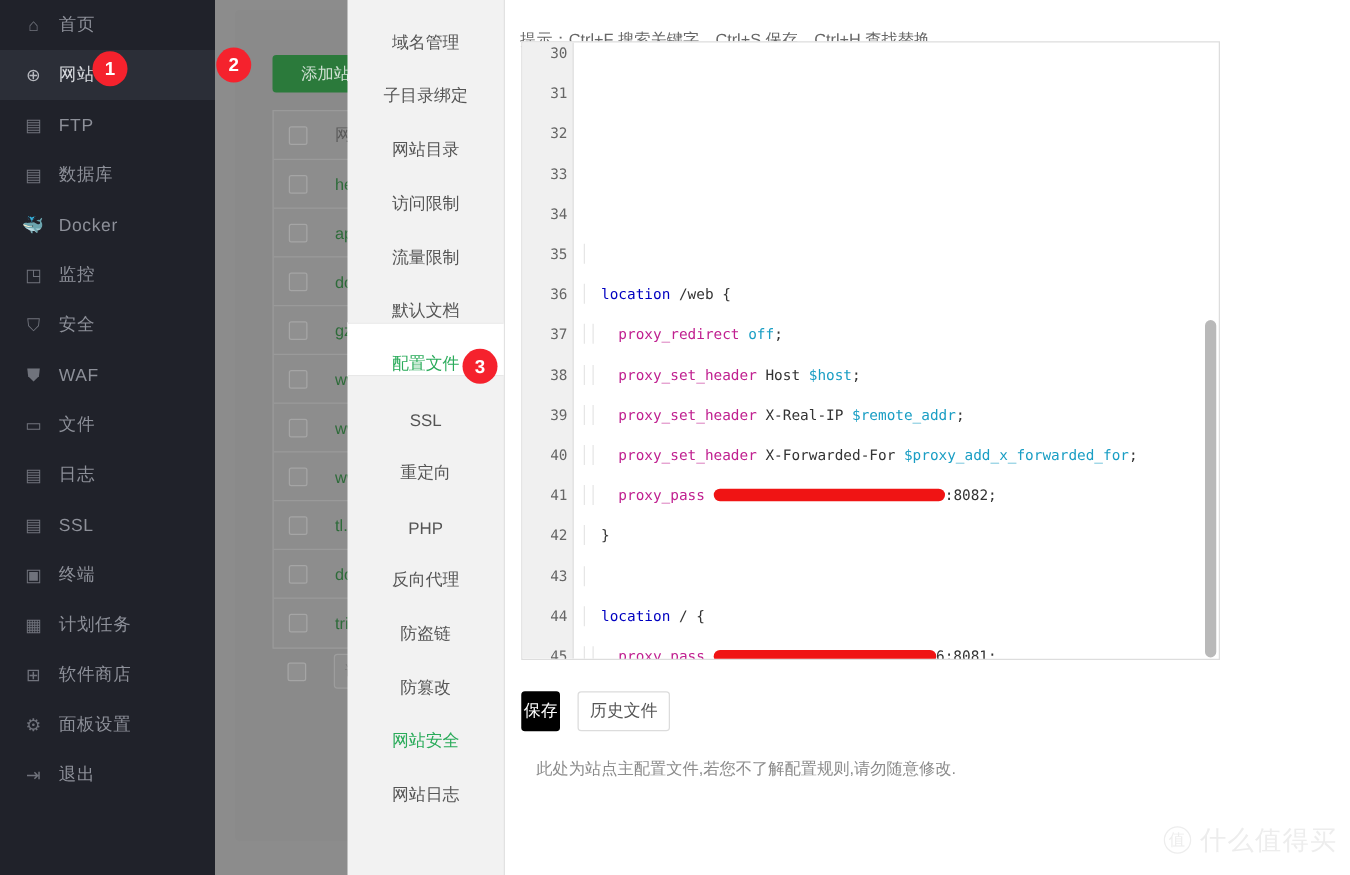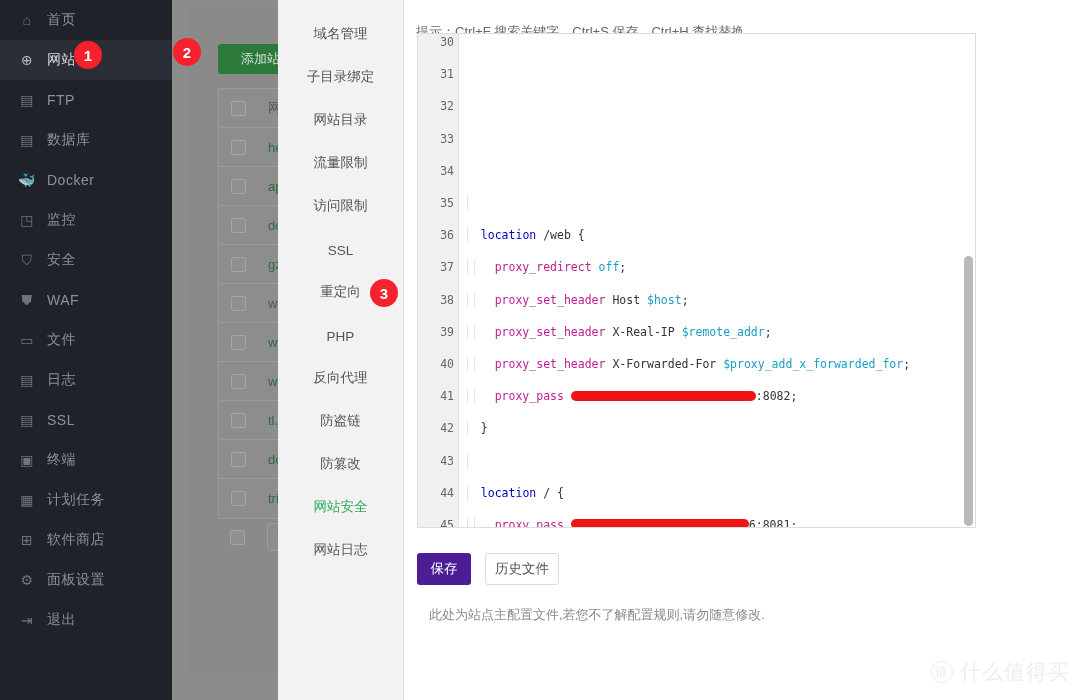--- a/index.html
+++ b/index.html
@@ -142,21 +142,21 @@
     border-radius: 6px; vertical-align: middle; margin-bottom: 2px;
   }
   #v-scroll {
     position: absolute; right: 2px; top: 222px; width: 9px; height: 270px;
     background: #b9b9b9; border-radius: 5px;
   }
 
   
   #btn-row { position: absolute; left: 13px; top: 553px; display: flex; }
   #save-btn {
-    width: 54px; height: 32px; background: #4c1d95; border-radius: 3px;
+    width: 31px; height: 32px; background: #000000; border-radius: 3px;
     color: #fff; font-size: 13.5px; display: flex;
     align-items: center; justify-content: center;
   }
   #history-btn {
     margin-left: 14px; width: 74px; height: 32px; background: #fff;
     border: 1px solid #dcdcdc; border-radius: 3px; color: #555;
     font-size: 13.5px; display: flex; align-items: center; justify-content: center;
   }
   #note {
     position: absolute; left: 25px; top: 606px;
@@ -319,24 +319,30 @@
       <div class="sub-item">
         <span>域名管理</span>
       </div>
       <div class="sub-item">
         <span>子目录绑定</span>
       </div>
       <div class="sub-item">
         <span>网站目录</span>
       </div>
       <div class="sub-item">
+        <span>访问限制</span>
+      </div>
+      <div class="sub-item">
         <span>流量限制</span>
       </div>
       <div class="sub-item">
-        <span>访问限制</span>
+        <span>默认文档</span>
+      </div>
+      <div class="sub-item active">
+        <span>配置文件</span>
       </div>
       <div class="sub-item">
         <span>SSL</span>
       </div>
       <div class="sub-item">
         <span>重定向</span>
       </div>
       <div class="sub-item">
         <span>PHP</span>
       </div>

